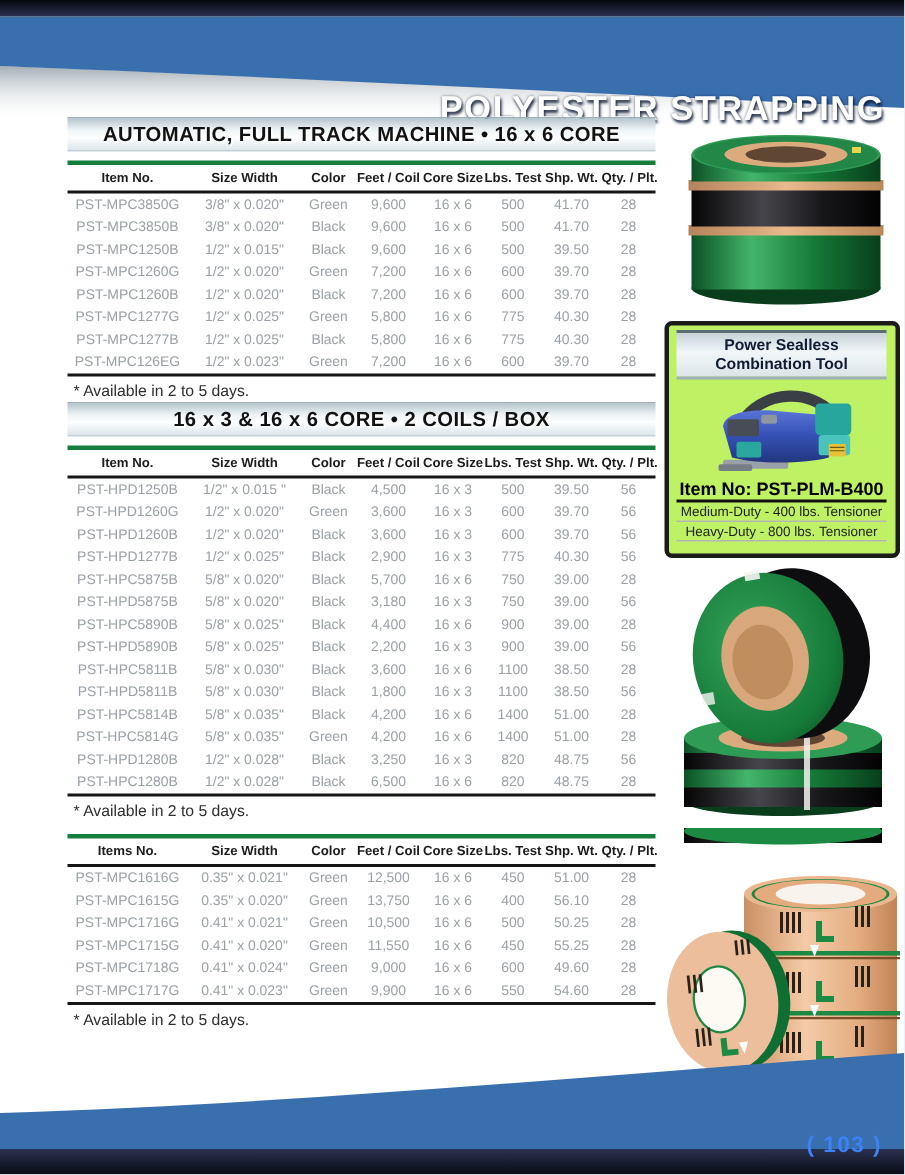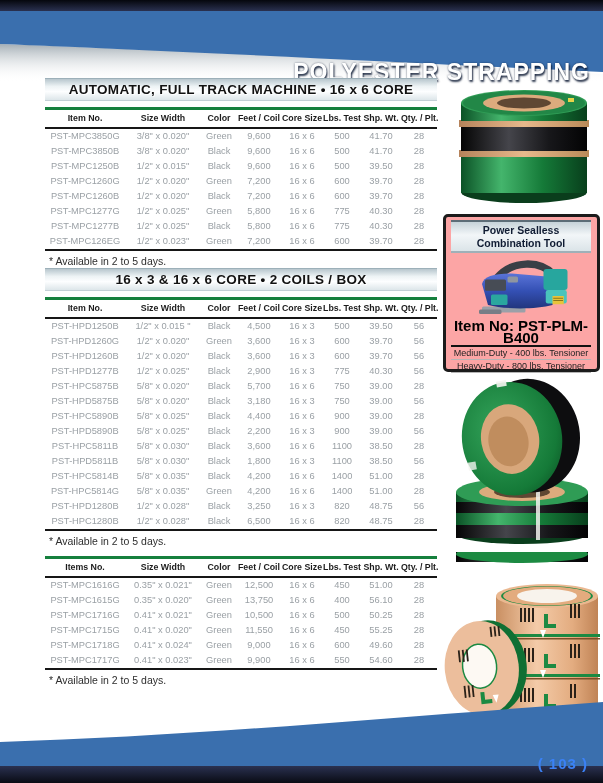--- a/index.html
+++ b/index.html
@@ -22,27 +22,27 @@
   .trow{display:grid;grid-template-columns:80px 76px 36px 44px 42px 38px 40px 36px;}
   .trow.thead{border-top:3px solid #15803d;border-bottom:2px solid #161616;height:17px;line-height:17px;}
   .thead .tcell{font-size:8.8px;font-weight:bold;color:#1c1c1c;white-space:nowrap;}
   .trow.tdata{height:15px;line-height:15px;}
   .tdata .tcell{font-size:9.3px;color:#9aa0a5;white-space:nowrap;}
   .tcell{text-align:center;overflow:visible;}
   .ptable-note{font-size:10.5px;color:#2e2e2e;padding:4px 0 0 4px;}
 
   
   .toolbox{position:absolute;left:443px;top:214px;width:157px;height:158px;box-sizing:border-box;
-     background:#fca5a5;border:3px solid #1b1b1b;border-radius:5px;display:flex;flex-direction:column;
+     background:#bef264;border:3px solid #1b1b1b;border-radius:5px;display:flex;flex-direction:column;
      padding:3px 6px 2px 5px;}
   .toolbox-title{text-align:center;font-size:10.5px;font-weight:bold;color:#101c33;line-height:12.5px;
      background:linear-gradient(180deg,#c6d3d9 0%,#f2f6f8 45%,#dbe4e8 100%);
      border-top:2px solid #5c6d77;border-bottom:2px solid #9fb0b8;padding:2px 0;margin-bottom:1px;}
   .tool-img{flex:0 0 auto;margin:0 auto;}
-  .tb-itemno{text-align:center;font-size:15px;font-weight:bold;color:#000;
+  .tb-itemno{text-align:center;font-size:12px;font-weight:bold;color:#000;
      border-bottom:2px solid #111;padding:0 0 1px 0;line-height:12px;}
   .tb-desc{text-align:center;font-size:9px;color:#222;border-bottom:1px solid #b5b5b5;
      padding:1px 0;line-height:10px;}
 
   
   .photo{position:absolute;}
 
   
   .ftr-svg{position:absolute;left:0;top:700px;}
   .page-num{position:absolute;left:498px;top:743px;width:90px;text-align:right;color:#3b82f6;

